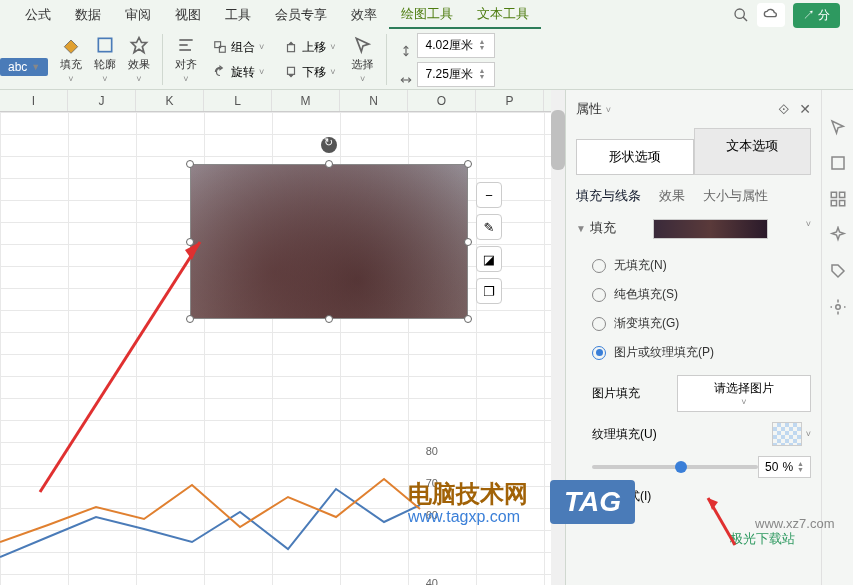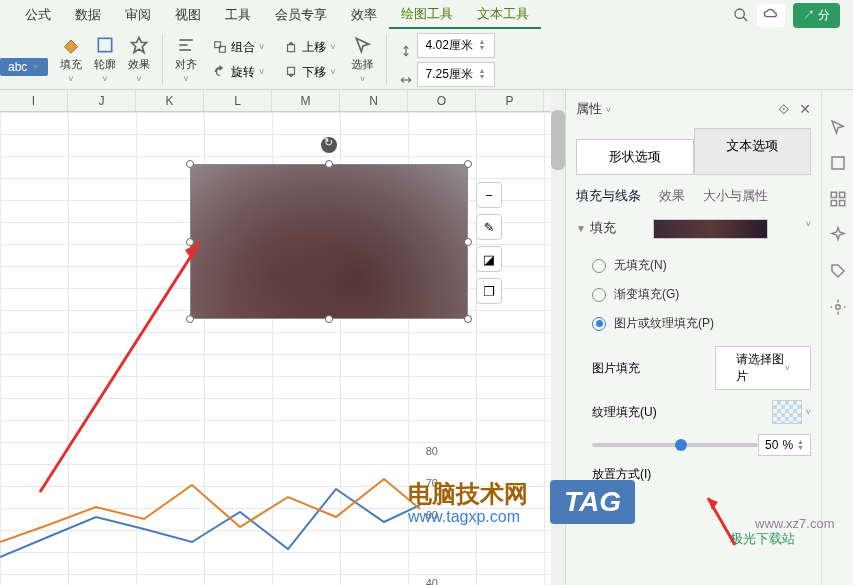--- a/index.html
+++ b/index.html
@@ -74,21 +74,21 @@
 .collapse-arrow { font-size: 10px; color: #888; margin-right: 4px; }
 .fill-preview { width: 115px; height: 20px; background: linear-gradient(90deg, #3a2a3a, #5a3a3a, #2a1a2a); border: 1px solid #ccc; }
 
 .radio-group { padding-left: 16px; display: flex; flex-direction: column; gap: 12px; margin-bottom: 14px; }
 .radio-opt { display: flex; align-items: center; gap: 8px; font-size: 12px; color: #333; cursor: pointer; }
 .radio-circle { width: 14px; height: 14px; border: 1.5px solid #888; border-radius: 50%; display: flex; align-items: center; justify-content: center; }
 .radio-circle.checked { border-color: #3a7fd8; }
 .radio-circle.checked::after { content: ""; width: 7px; height: 7px; background: #3a7fd8; border-radius: 50%; }
 
 .field-row { display: flex; align-items: center; justify-content: space-between; margin-bottom: 10px; font-size: 12px; padding-left: 16px; }
-.field-select { border: 1px solid #ccc; background: #fff; padding: 4px 20px; font-size: 12px; width: 96px; display: flex; justify-content: space-between; align-items: center; }
+.field-select { border: 1px solid #ccc; background: #fff; padding: 4px 0; font-size: 12px; width: 134px; display: flex; justify-content: space-between; align-items: center; flex-direction: column; }
 .texture-btn { width: 30px; height: 24px; background-image: linear-gradient(45deg, #c0d8f0 25%, transparent 25%), linear-gradient(-45deg, #c0d8f0 25%, transparent 25%), linear-gradient(45deg, transparent 75%, #c0d8f0 75%), linear-gradient(-45deg, transparent 75%, #c0d8f0 75%); background-size: 8px 8px; background-position: 0 0, 0 4px, 4px -4px, -4px 0; border: 1px solid #ccc; }
 .slider-track { flex: 1; height: 4px; background: #ccc; position: relative; border-radius: 2px; }
 .slider-thumb { position: absolute; left: 50%; top: -4px; width: 12px; height: 12px; background: #3a7fd8; border-radius: 50%; }
 .pct-box { border: 1px solid #ccc; background: #fff; padding: 3px 6px; font-size: 12px; display: flex; align-items: center; gap: 4px; }
 
 .side-rail { width: 32px; background: #f4f6f4; border-left: 1px solid #e0e0e0; display: flex; flex-direction: column; gap: 18px; padding-top: 28px; align-items: center; }
 .rail-icon { width: 18px; height: 18px; color: #888; cursor: pointer; }
 
 .watermark-tag { position: absolute; left: 550px; top: 480px; background: #4a7bb8; color: #fff; font-size: 28px; font-weight: bold; font-style: italic; padding: 6px 14px; border-radius: 4px; }
 .watermark-text { position: absolute; left: 408px; top: 478px; color: #a16207; font-size: 24px; font-weight: bold; }
@@ -318,20 +318,24 @@
       <div class="fill-preview"></div>
       <span class="dropdown-arrow">˅</span>
     </div>
     <div class="radio-group">
       <div class="radio-opt">
           <div class="radio-circle"></div>
           <span>无填充(N)</span>
         </div>
       <div class="radio-opt">
           <div class="radio-circle"></div>
+          <span>纯色填充(S)</span>
+        </div>
+      <div class="radio-opt">
+          <div class="radio-circle"></div>
           <span>渐变填充(G)</span>
         </div>
       <div class="radio-opt">
           <div class="radio-circle checked"></div>
           <span>图片或纹理填充(P)</span>
         </div>
     </div>
     <div class="field-row">
       <span>图片填充</span>
       <div class="field-select">

